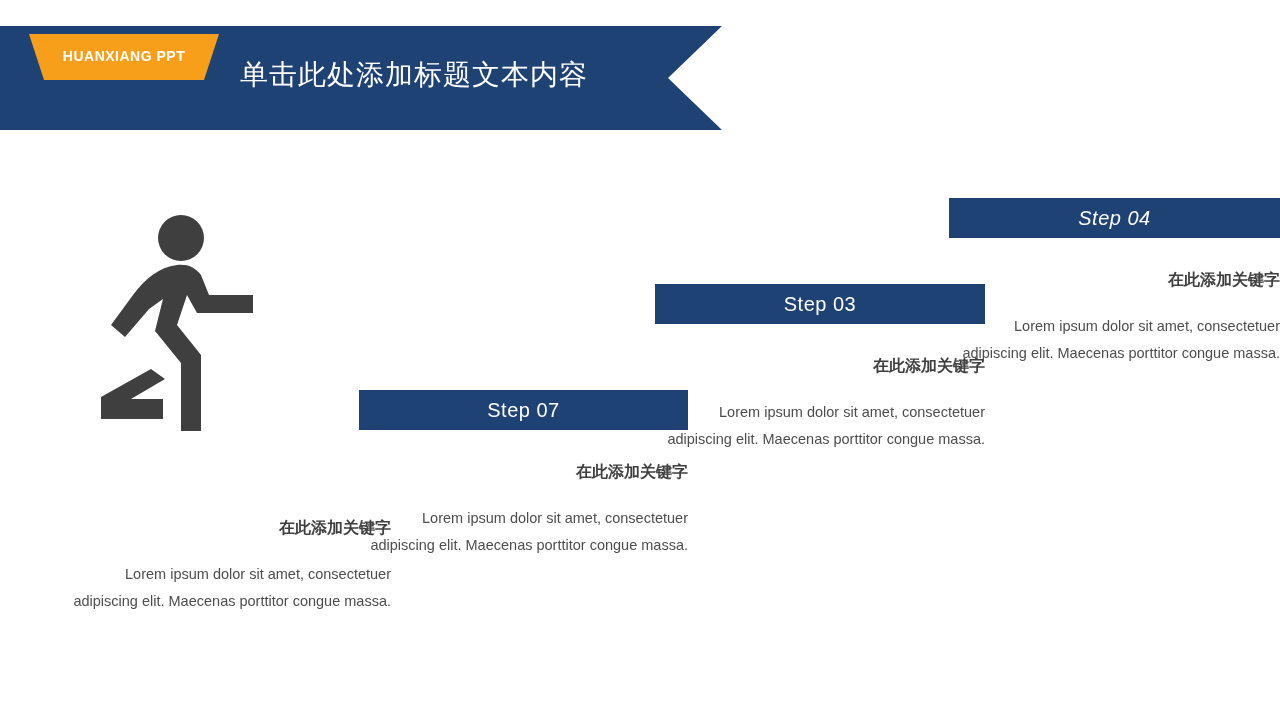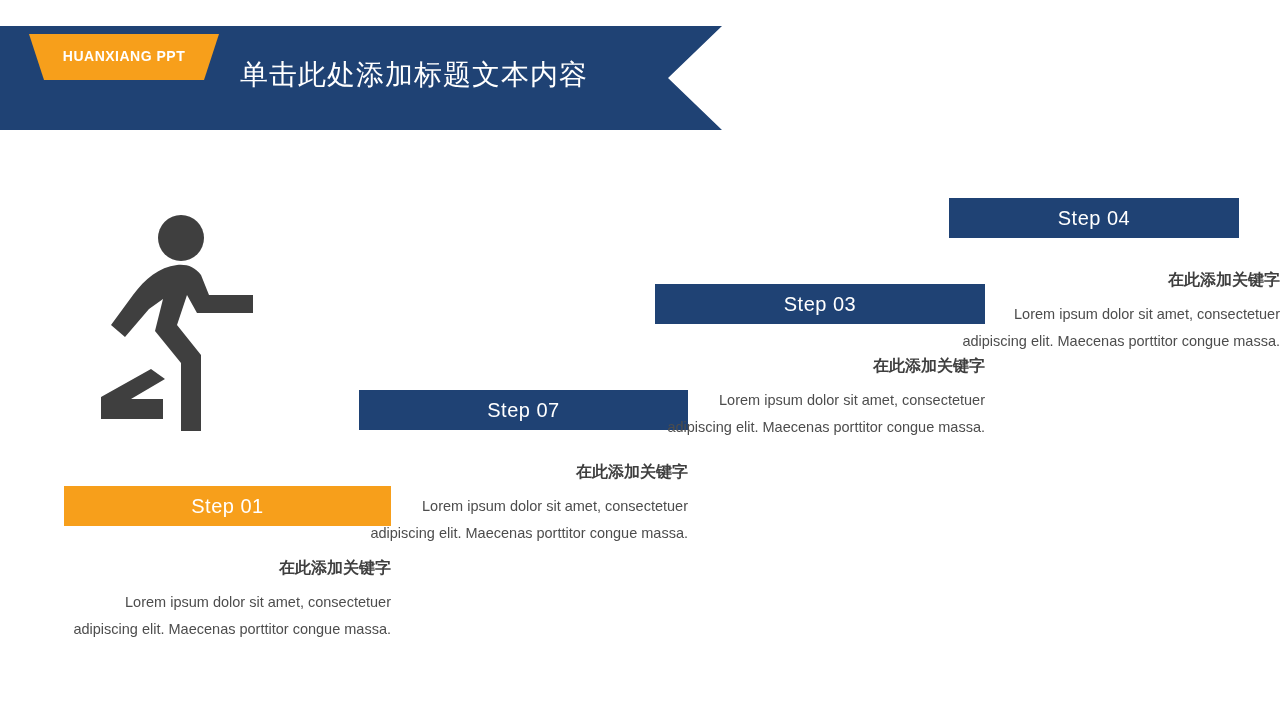--- a/index.html
+++ b/index.html
@@ -93,34 +93,34 @@
 
   .step-key {
     margin-top: 32px;
     font-size: 16px;
     font-weight: bold;
     color: #3f3f3f;
     text-align: right;
     font-family: "DejaVu Sans", "Liberation Sans", sans-serif;
   }
   .step-body {
-    margin-top: 10px;
+    margin-top: 22px;
     font-size: 14.5px;
     line-height: 27px;
     color: #4d4d4d;
     text-align: right;
   }
 
   
   #step-1 { left: 64px;  top: 486px; width: 327px; }
   #step-2 { left: 359px; top: 390px; width: 329px; }
   #step-3 { left: 655px; top: 284px; width: 330px; }
   #step-4 { left: 949px; top: 198px; width: 331px; }
 
-  #step-4 .step-bar { width: 290px; }
+  #step-4 .step-bar { width: 331px; font-style: italic; }
 </style>
 </head>
 <body>
 
 <div class="header">
   <div class="header-bar"></div>
   <div class="header-title">单击此处添加标题文本内容</div>
   <div class="brand-tab"></div>
   <div class="brand-label">HUANXIANG PPT</div>
 </div>
@@ -129,21 +129,20 @@
   <svg width="190" height="240" viewBox="0 0 190 240" xmlns="http://www.w3.org/2000/svg">
     <g fill="#3f3f3f">
       <circle cx="96" cy="25" r="23"></circle>
       <path d="M92 52 C74 54 60 66 48 82 L26 112 L40 124 L64 96 L78 86 L70 118 L96 150 L96 218 L116 218 L116 142 L92 112 L102 82 L112 100 L168 100 L168 82 L124 82 L116 62 C110 54 102 51 92 52 Z"></path>
       <path d="M66 156 L16 184 L16 206 L78 206 L78 186 L46 186 L80 166 Z"></path>
     </g>
   </svg>
 </div>
 
 <div class="step" id="step-1">
-  <div class="step-bar orange">Step 01</div>
   <div class="step-key">在此添加关键字</div>
   <div class="step-body">Lorem ipsum dolor sit amet, consectetuer adipiscing elit. Maecenas porttitor congue massa.</div>
 </div>
 
 <div class="step" id="step-2">
   <div class="step-bar blue">Step 07</div>
   <div class="step-key">在此添加关键字</div>
   <div class="step-body">Lorem ipsum dolor sit amet, consectetuer adipiscing elit. Maecenas porttitor congue massa.</div>
 </div>
 

